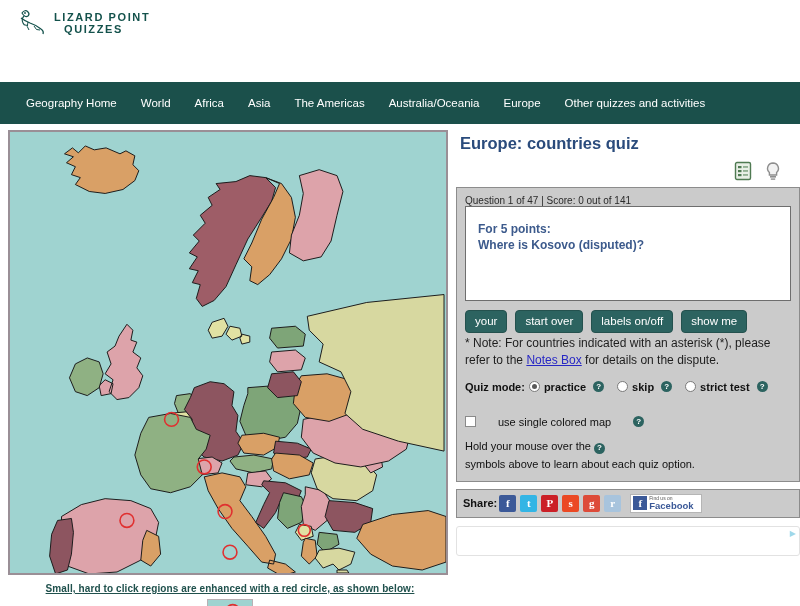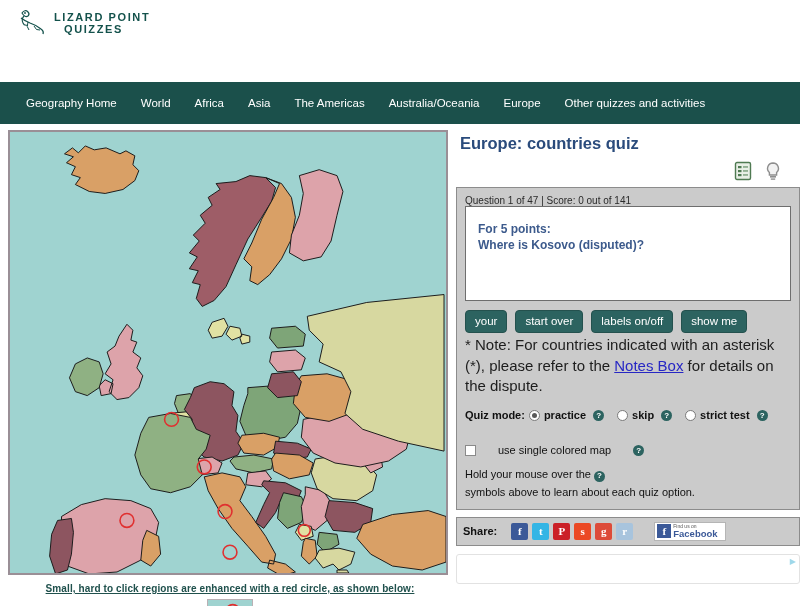--- a/index.html
+++ b/index.html
@@ -129,21 +129,21 @@
     color: #ffffff;
     border: 1px solid #24514e;
     border-radius: 4px;
     font-size: 11.5px;
     font-family: "Liberation Sans", sans-serif;
     padding: 3px 9px 4px 9px;
     cursor: pointer;
     line-height: 1.25;
   }
   #note-text {
-    font-size: 15px;
+    font-size: 12px;
     color: #1d1d1d;
     line-height: 1.35;
   }
   #note-text a { color: #2727c4; text-decoration: underline; cursor: pointer; }
 
   #mode-row {
     margin-top: 13px;
     font-size: 11px;
     font-weight: bold;
     color: #111;
@@ -185,21 +185,21 @@
     font-size: 11px; color: #111; line-height: 1.35;
     display: flex; flex-wrap: wrap; align-items: baseline; gap: 3px;
   }
 
   
   #share-box {
     margin-top: 7px;
     border: 1px solid #8c8c8c;
     background: #cbcbcb;
     padding: 4px 6px;
-    display: flex; align-items: center; gap: 12px;
+    display: flex; align-items: center; gap: 0;
   }
   #share-label { font-size: 11px; font-weight: bold; color: #111; margin-right: 2px; }
   .sicon {
     width: 17px; height: 17px; border-radius: 2px;
     display: inline-flex; align-items:center; justify-content:center;
     color:#fff; font-weight:bold; font-size: 11px; cursor:pointer;
     font-family: "Liberation Serif", serif;
   }
   #fb-badge {
     margin-left: 9px;

